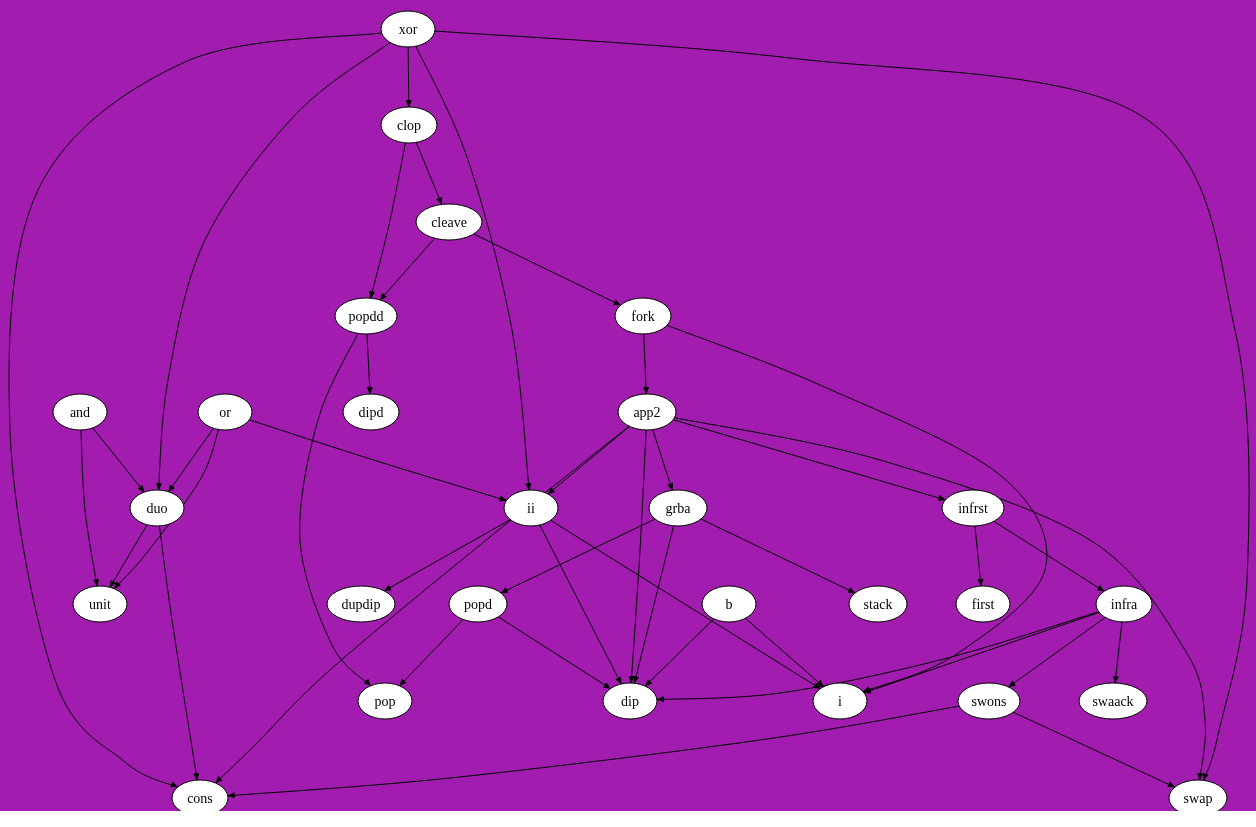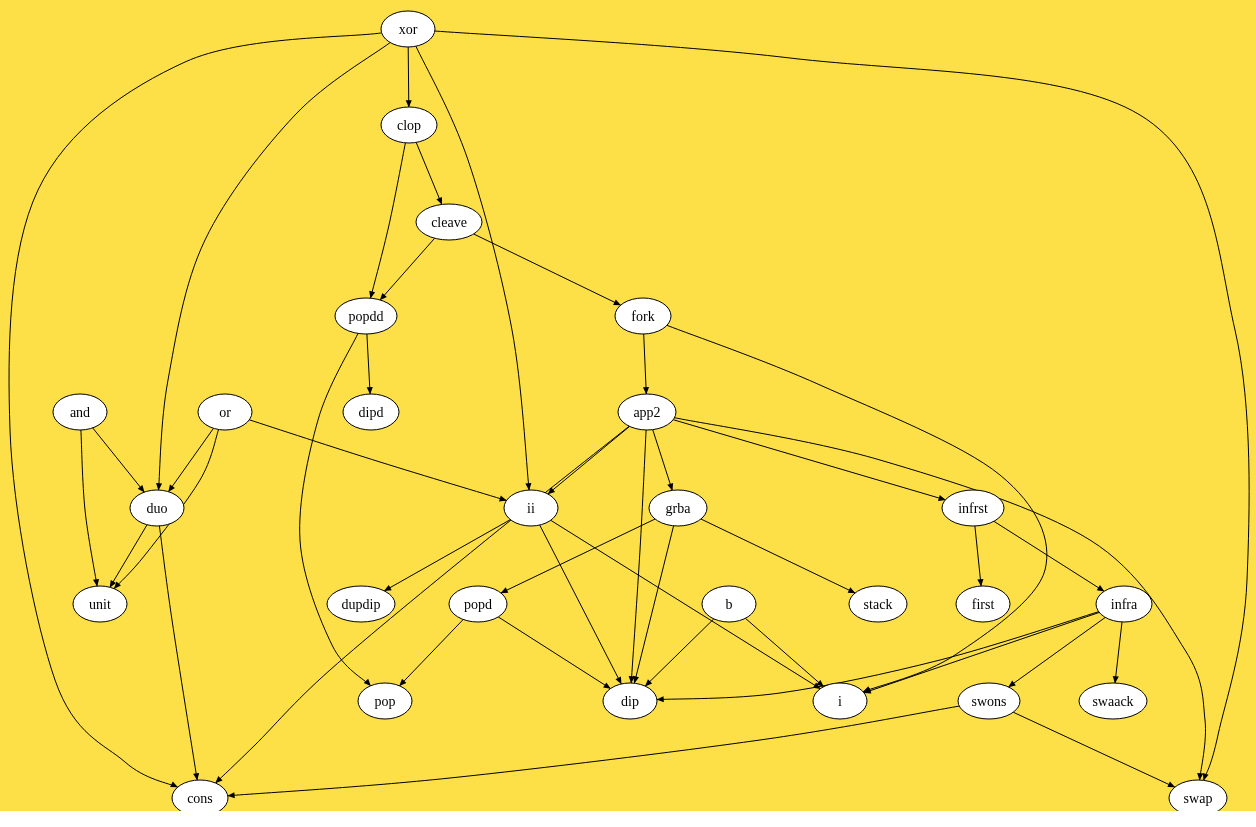--- a/index.html
+++ b/index.html
@@ -4,21 +4,21 @@
 <style>
   html, body {
     margin: 0;
     padding: 0;
     background: #ffffff;
   }
   .page {
     position: relative;
     width: 1256px;
     height: 811px;
-    background: #fde047;
+    background: #a21caf;
     overflow: hidden;
   }
   svg.graph {
     display: block;
     width: 1256px;
     height: 827px;
   }
   .edge {
     fill: none;
     stroke-width: 1;

